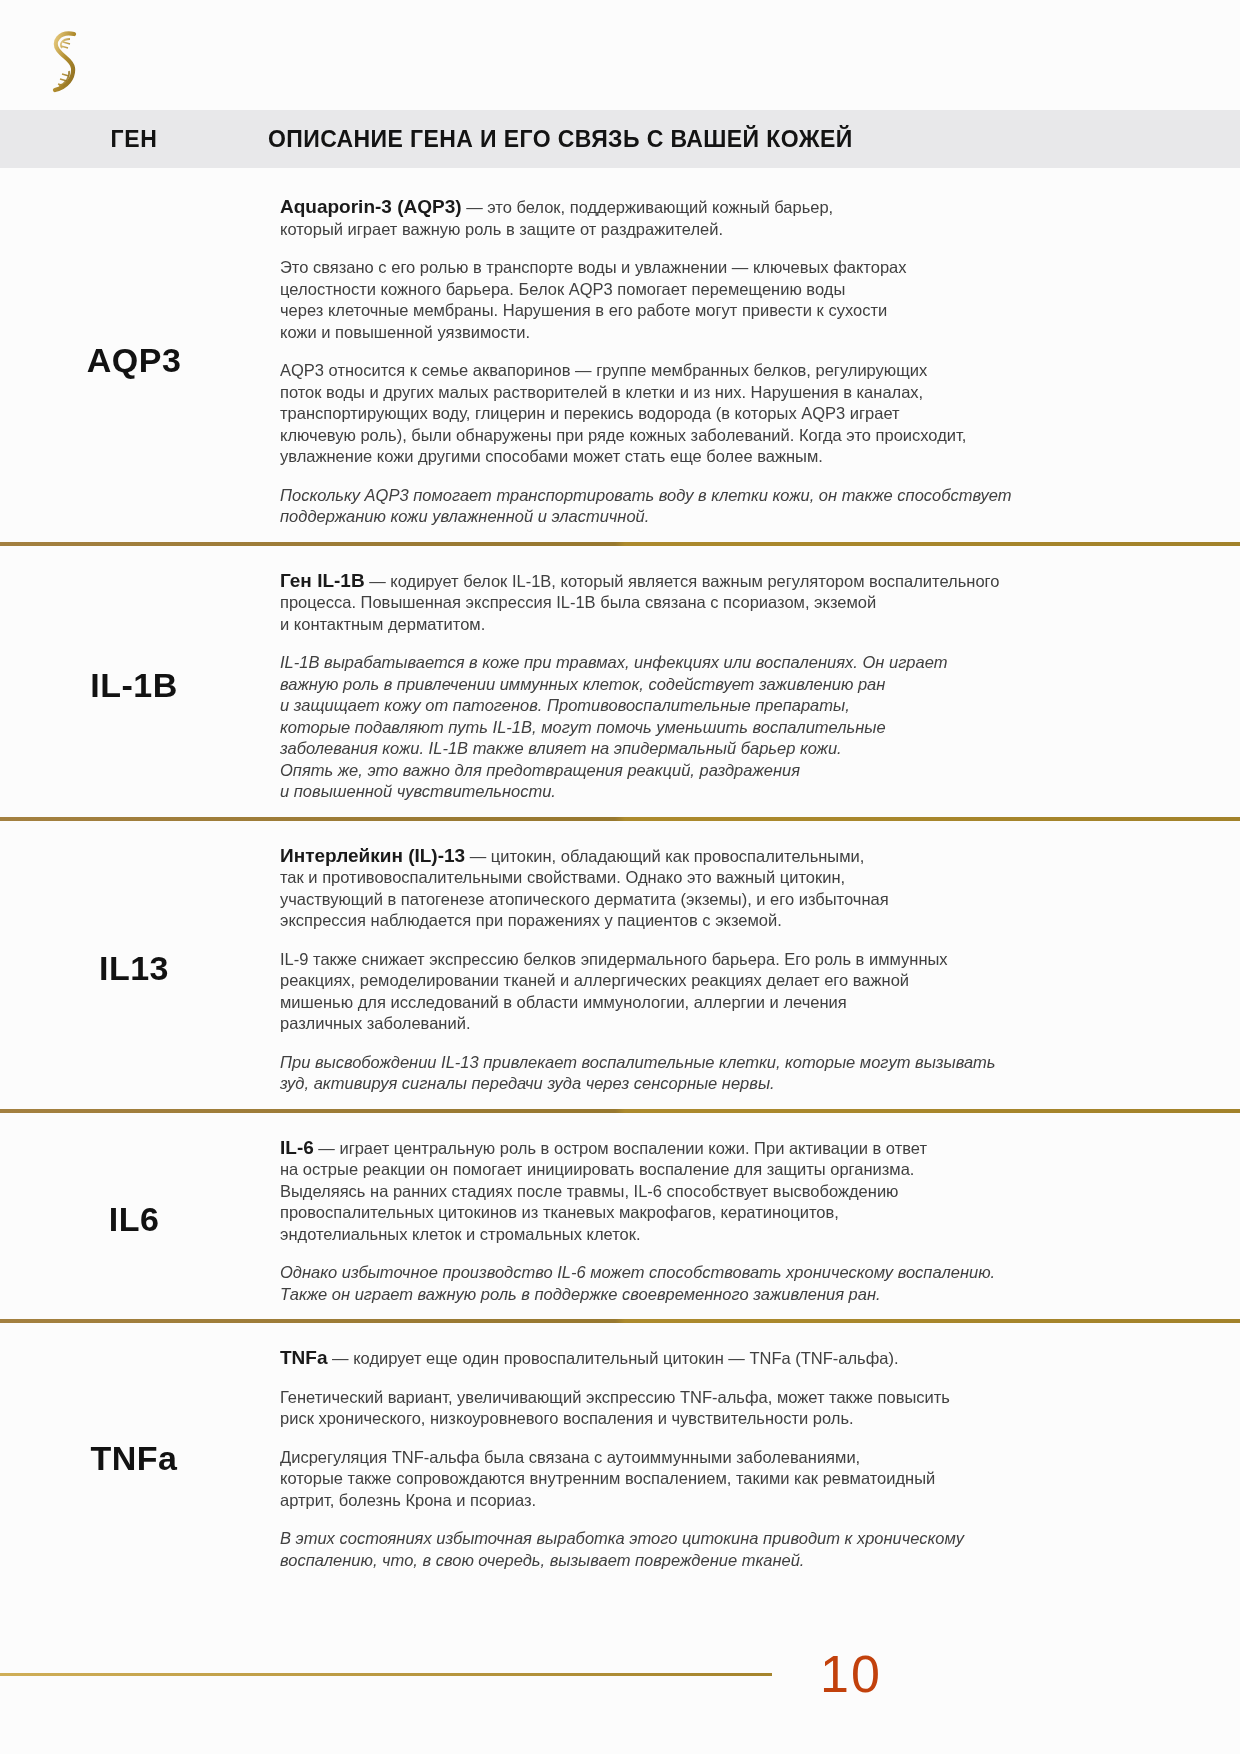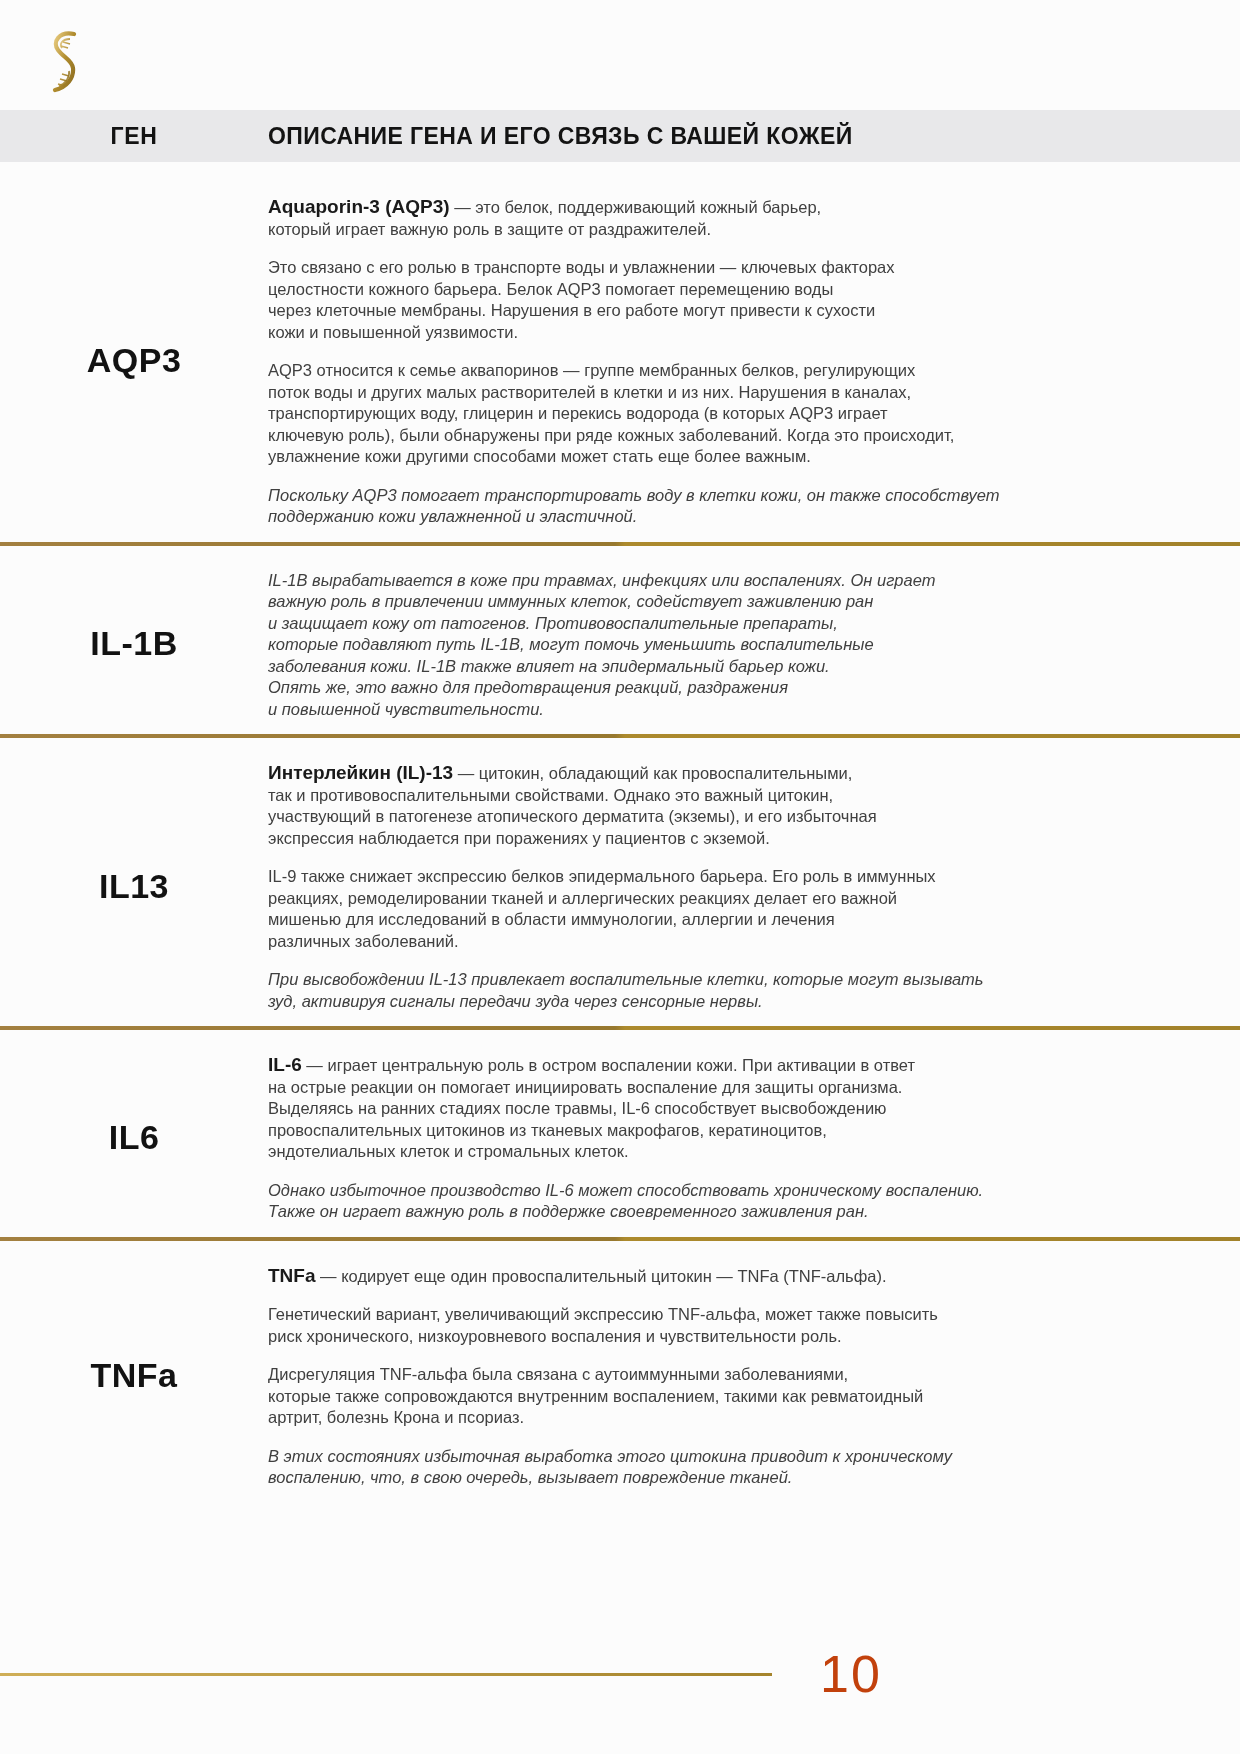--- a/index.html
+++ b/index.html
@@ -5,42 +5,42 @@
   html,body{margin:0;padding:0;background:#ffffff;}
   .page{
     width:1240px;height:1754px;position:relative;overflow:hidden;
     background:#fcfcfc;
     font-family:"Liberation Sans", sans-serif;
   }
   
   .logo{position:absolute;left:46px;top:30px;width:40px;height:64px;}
   
   .thead{
-    position:absolute;top:110px;left:0;right:0;height:52px;
+    position:absolute;top:110px;left:0;right:0;height:58px;
     background:#e8e8ea;display:flex;align-items:center;
   }
   .th-gene{
     width:268px;text-align:center;font-size:23px;font-weight:bold;
     color:#131313;letter-spacing:0.6px;
   }
   .th-desc{font-size:23px;font-weight:bold;color:#131313;letter-spacing:0.4px;}
   
   .rows{position:absolute;top:168px;left:0;right:0;}
   .gene-row{display:flex;position:relative;padding:26px 36px 14px 0;}
   .gene-row:not(:first-child)::before{
     content:"";position:absolute;left:0;right:0;top:0;height:4px;
     background:linear-gradient(90deg,#a38040 0%,#97782f 49.6%,#ac8a2d 50.4%,#a2822a 100%);
   }
   .gene-name{
     width:268px;flex:0 0 268px;display:flex;align-items:center;justify-content:center;
     font-size:34px;font-weight:bold;color:#121212;letter-spacing:0.5px;
   }
   .gene-desc{flex:1;padding-top:2px;}
   .para{
-    margin:0 0 17px;font-size:16.5px;line-height:21.5px;color:#404040;
+    margin:0 12px 17px;font-size:16.5px;line-height:21.5px;color:#404040;
     white-space:pre-line;
   }
   .para:last-child{margin-bottom:0;font-style:italic;}
   .lead{font-weight:bold;color:#1a1a1a;font-size:19px;}
   
   .footer{position:absolute;left:0;top:1644px;width:100%;display:flex;align-items:center;}
   .footer-rule{width:772px;height:3px;background:linear-gradient(90deg,#cfae57 0%,#a5842c 100%);}
   .page-number{margin-left:48px;font-size:52px;color:#c2410c;letter-spacing:2px;}
 </style>
 </head>
@@ -84,20 +84,23 @@
 ключевую роль), были обнаружены при ряде кожных заболеваний. Когда это происходит,
 увлажнение кожи другими способами может стать еще более важным.</p>
           <p class="para">Поскольку AQP3 помогает транспортировать воду в клетки кожи, он также способствует
 поддержанию кожи увлажненной и эластичной.</p>
         </div>
   </div>
 
   <div class="gene-row">
     <div class="gene-name">IL-1B</div>
     <div class="gene-desc">
+          <p class="para"><b class="lead">Ген IL-1B</b> — кодирует белок IL-1B, который является важным регулятором воспалительного
+процесса. Повышенная экспрессия IL-1B была связана с псориазом, экземой
+и контактным дерматитом.</p>
           <p class="para">IL-1B вырабатывается в коже при травмах, инфекциях или воспалениях. Он играет
 важную роль в привлечении иммунных клеток, содействует заживлению ран
 и защищает кожу от патогенов. Противовоспалительные препараты,
 которые подавляют путь IL-1B, могут помочь уменьшить воспалительные
 заболевания кожи. IL-1B также влияет на эпидермальный барьер кожи.
 Опять же, это важно для предотвращения реакций, раздражения
 и повышенной чувствительности.</p>
         </div>
   </div>
 

